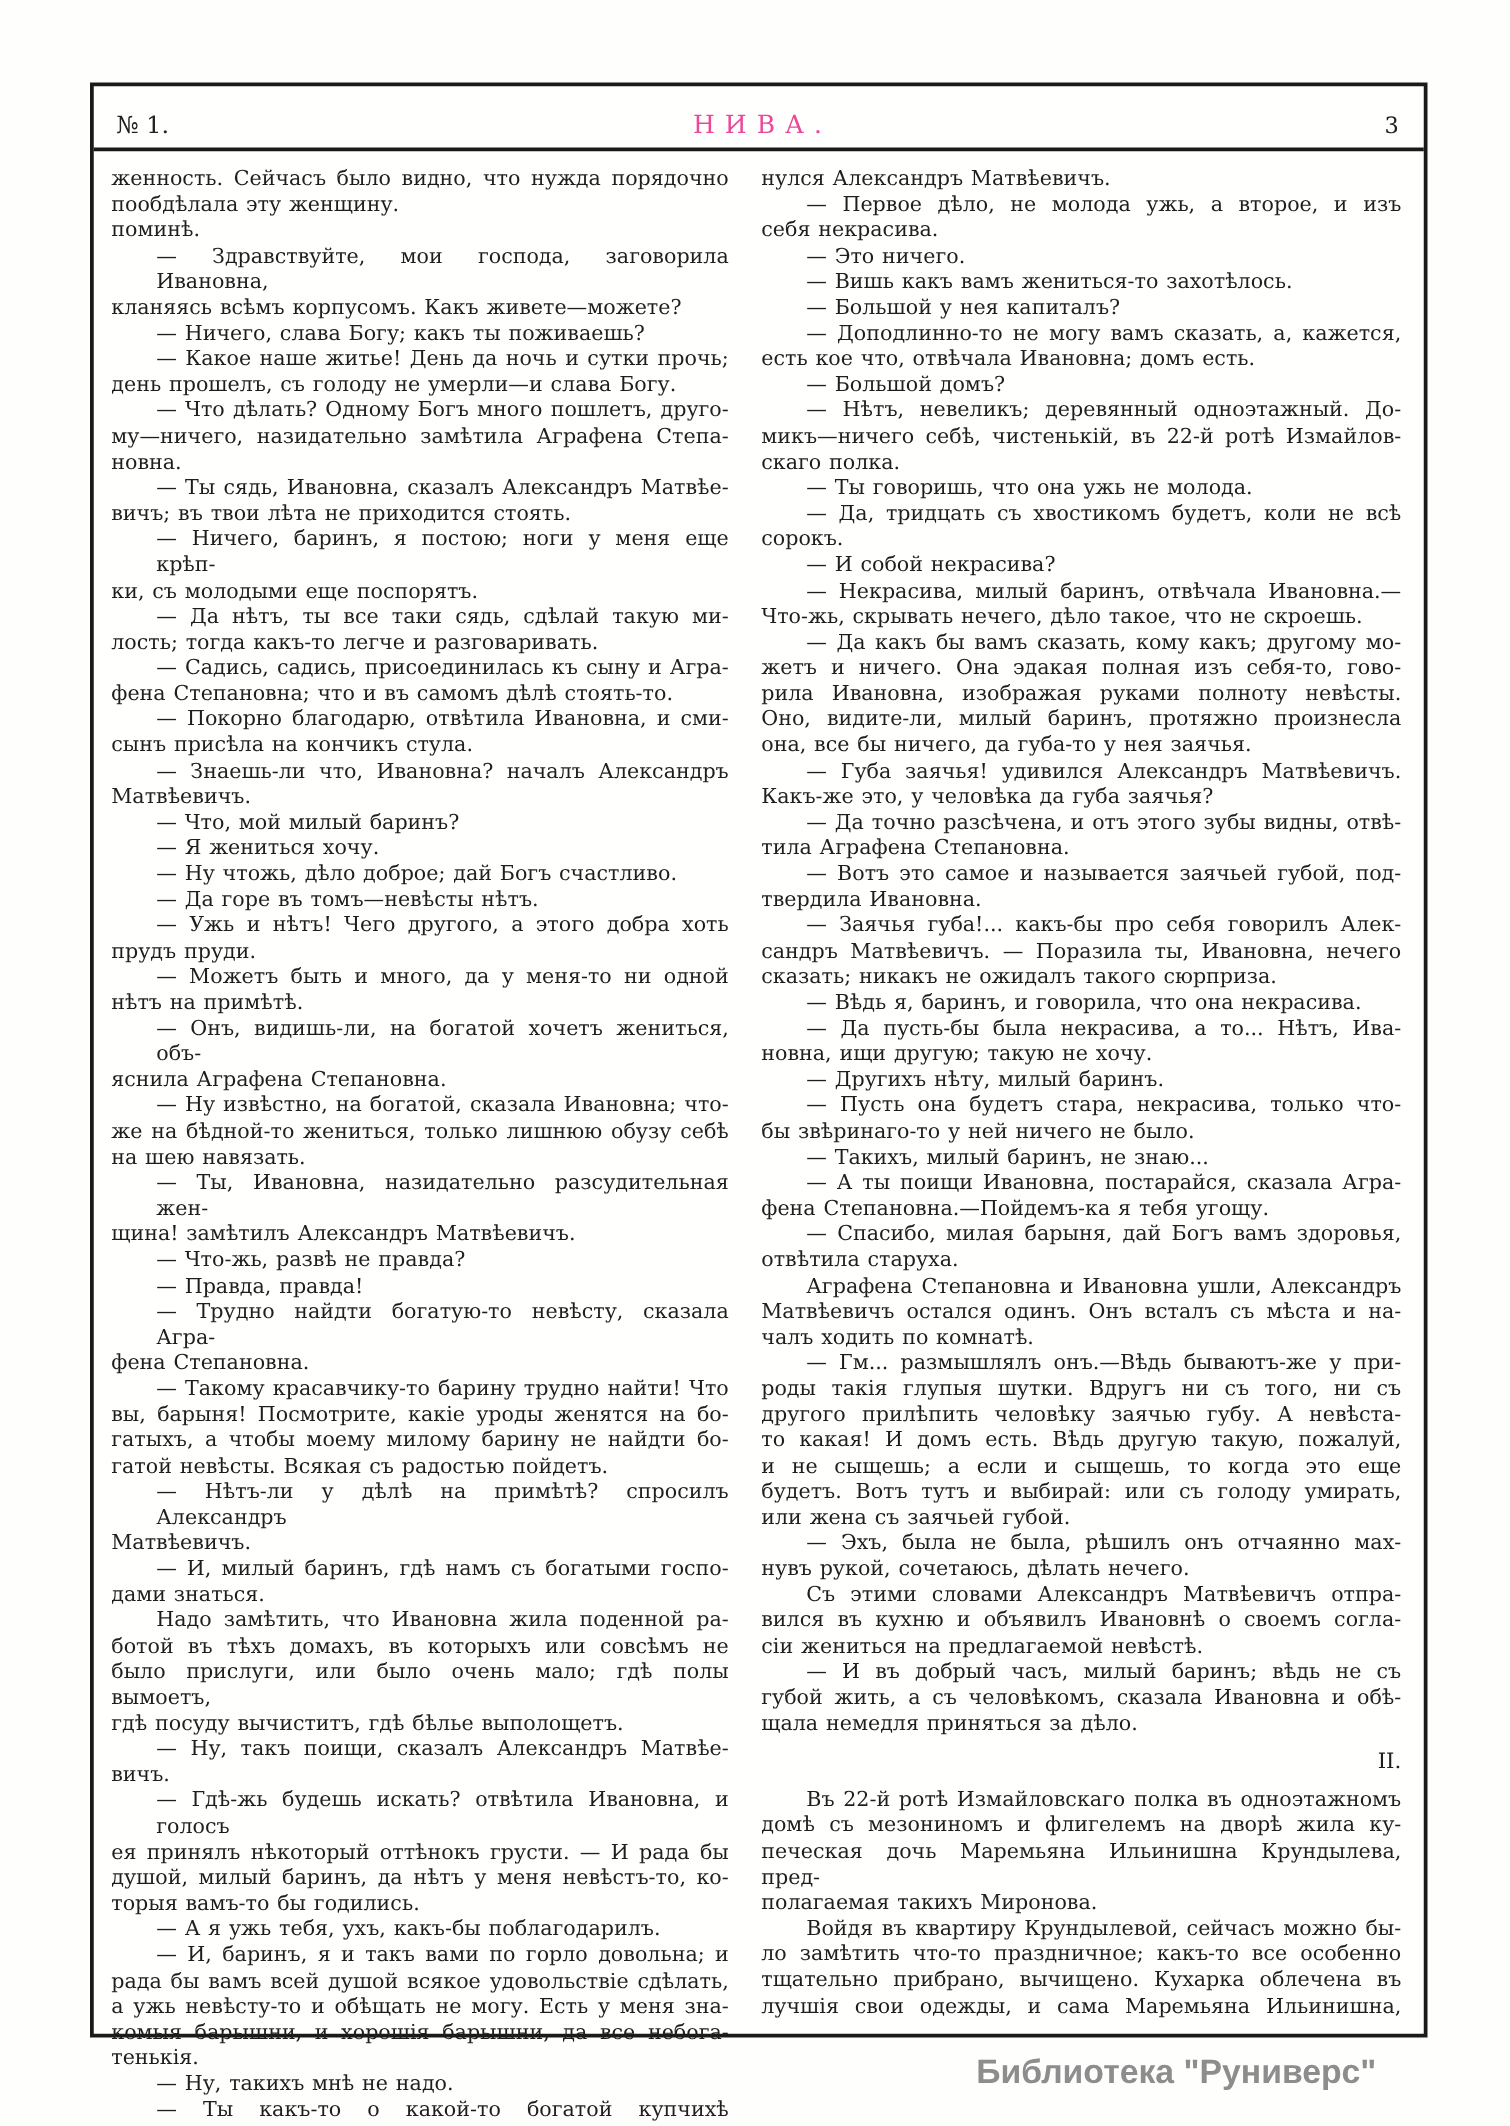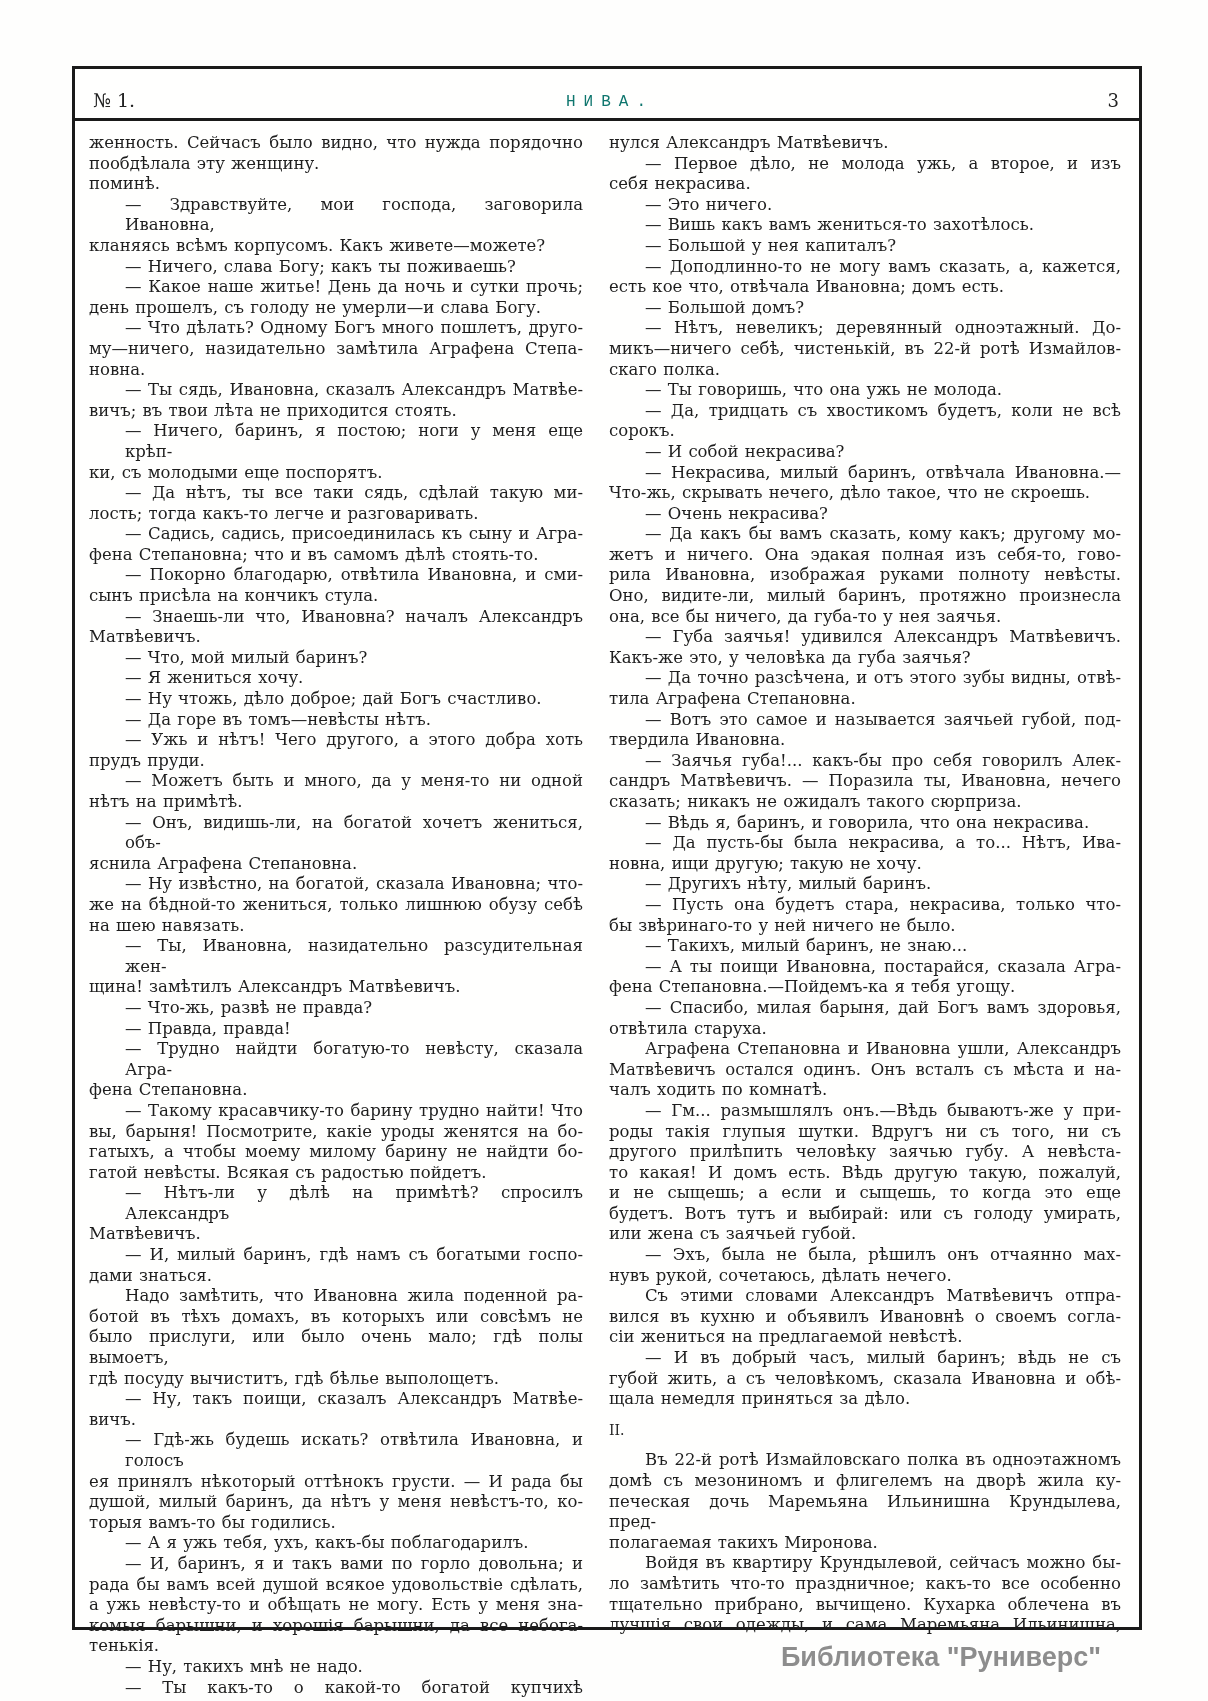--- a/index.html
+++ b/index.html
@@ -26,23 +26,22 @@
     position: relative;
     height: 49px;
   }
   .issue {
     position: absolute; left: 18px; bottom: 7px;
     font-size: 19px; color: #222;
   }
   .journal-title {
     position: absolute; left: 50%; bottom: 7px;
     transform: translateX(-50%);
-    font-size: 16px; letter-spacing: 8px; color: #0f766e;
+    font-size: 20px; letter-spacing: 8px; color: #ec4899;
     padding-left: 6px; 
-    font-family: Liberation Mono, monospace;
   }
   .pagenum {
     position: absolute; right: 20px; bottom: 7px;
     font-size: 18px; color: #222;
   }
   .header-rule {
     height: 0;
     border-top: 3px solid #1a1a1a;
   }
   .columns {
@@ -58,24 +57,24 @@
     line-height: 20.6px;
     color: #1e1e1e;
     text-align: justify;
     text-align-last: justify;
     word-spacing: 1px;
     white-space: normal;
   }
   .line.ind { padding-left: 36px; }
   .line.end { text-align-last: left; }
   .chapter-heading {
-    font-size: 14px;
+    font-size: 17px;
     line-height: 20.6px;
     color: #1e1e1e;
-    text-align: left;
+    text-align: right;
     margin: 10px 0;
   }
   .watermark {
     position: absolute;
     left: 706px; top: 1642px;
     width: 470px;
     text-align: center;
     font-family: "Liberation Sans", "DejaVu Sans", sans-serif;
     font-weight: bold;
     font-size: 27px;
@@ -176,21 +175,20 @@
           <div class="line ind end">— Большой домъ?</div>
           <div class="line ind">— Нѣтъ, невеликъ; деревянный одноэтажный. До-</div>
           <div class="line">микъ—ничего себѣ, чистенькій, въ 22-й ротѣ Измайлов-</div>
           <div class="line end">скаго полка.</div>
           <div class="line ind end">— Ты говоришь, что она ужь не молода.</div>
           <div class="line ind">— Да, тридцать съ хвостикомъ будетъ, коли не всѣ</div>
           <div class="line end">сорокъ.</div>
           <div class="line ind end">— И собой некрасива?</div>
           <div class="line ind">— Некрасива, милый баринъ, отвѣчала Ивановна.—</div>
           <div class="line end">Что-жь, скрывать нечего, дѣло такое, что не скроешь.</div>
-          <div class="line ind end">— Очень некрасива?</div>
           <div class="line ind">— Да какъ бы вамъ сказать, кому какъ; другому мо-</div>
           <div class="line">жетъ и ничего. Она эдакая полная изъ себя-то, гово-</div>
           <div class="line">рила Ивановна, изображая руками полноту невѣсты.</div>
           <div class="line">Оно, видите-ли, милый баринъ, протяжно произнесла</div>
           <div class="line end">она, все бы ничего, да губа-то у нея заячья.</div>
           <div class="line ind">— Губа заячья! удивился Александръ Матвѣевичъ.</div>
           <div class="line end">Какъ-же это, у человѣка да губа заячья?</div>
           <div class="line ind">— Да точно разсѣчена, и отъ этого зубы видны, отвѣ-</div>
           <div class="line end">тила Аграфена Степановна.</div>
           <div class="line ind">— Вотъ это самое и называется заячьей губой, под-</div>

